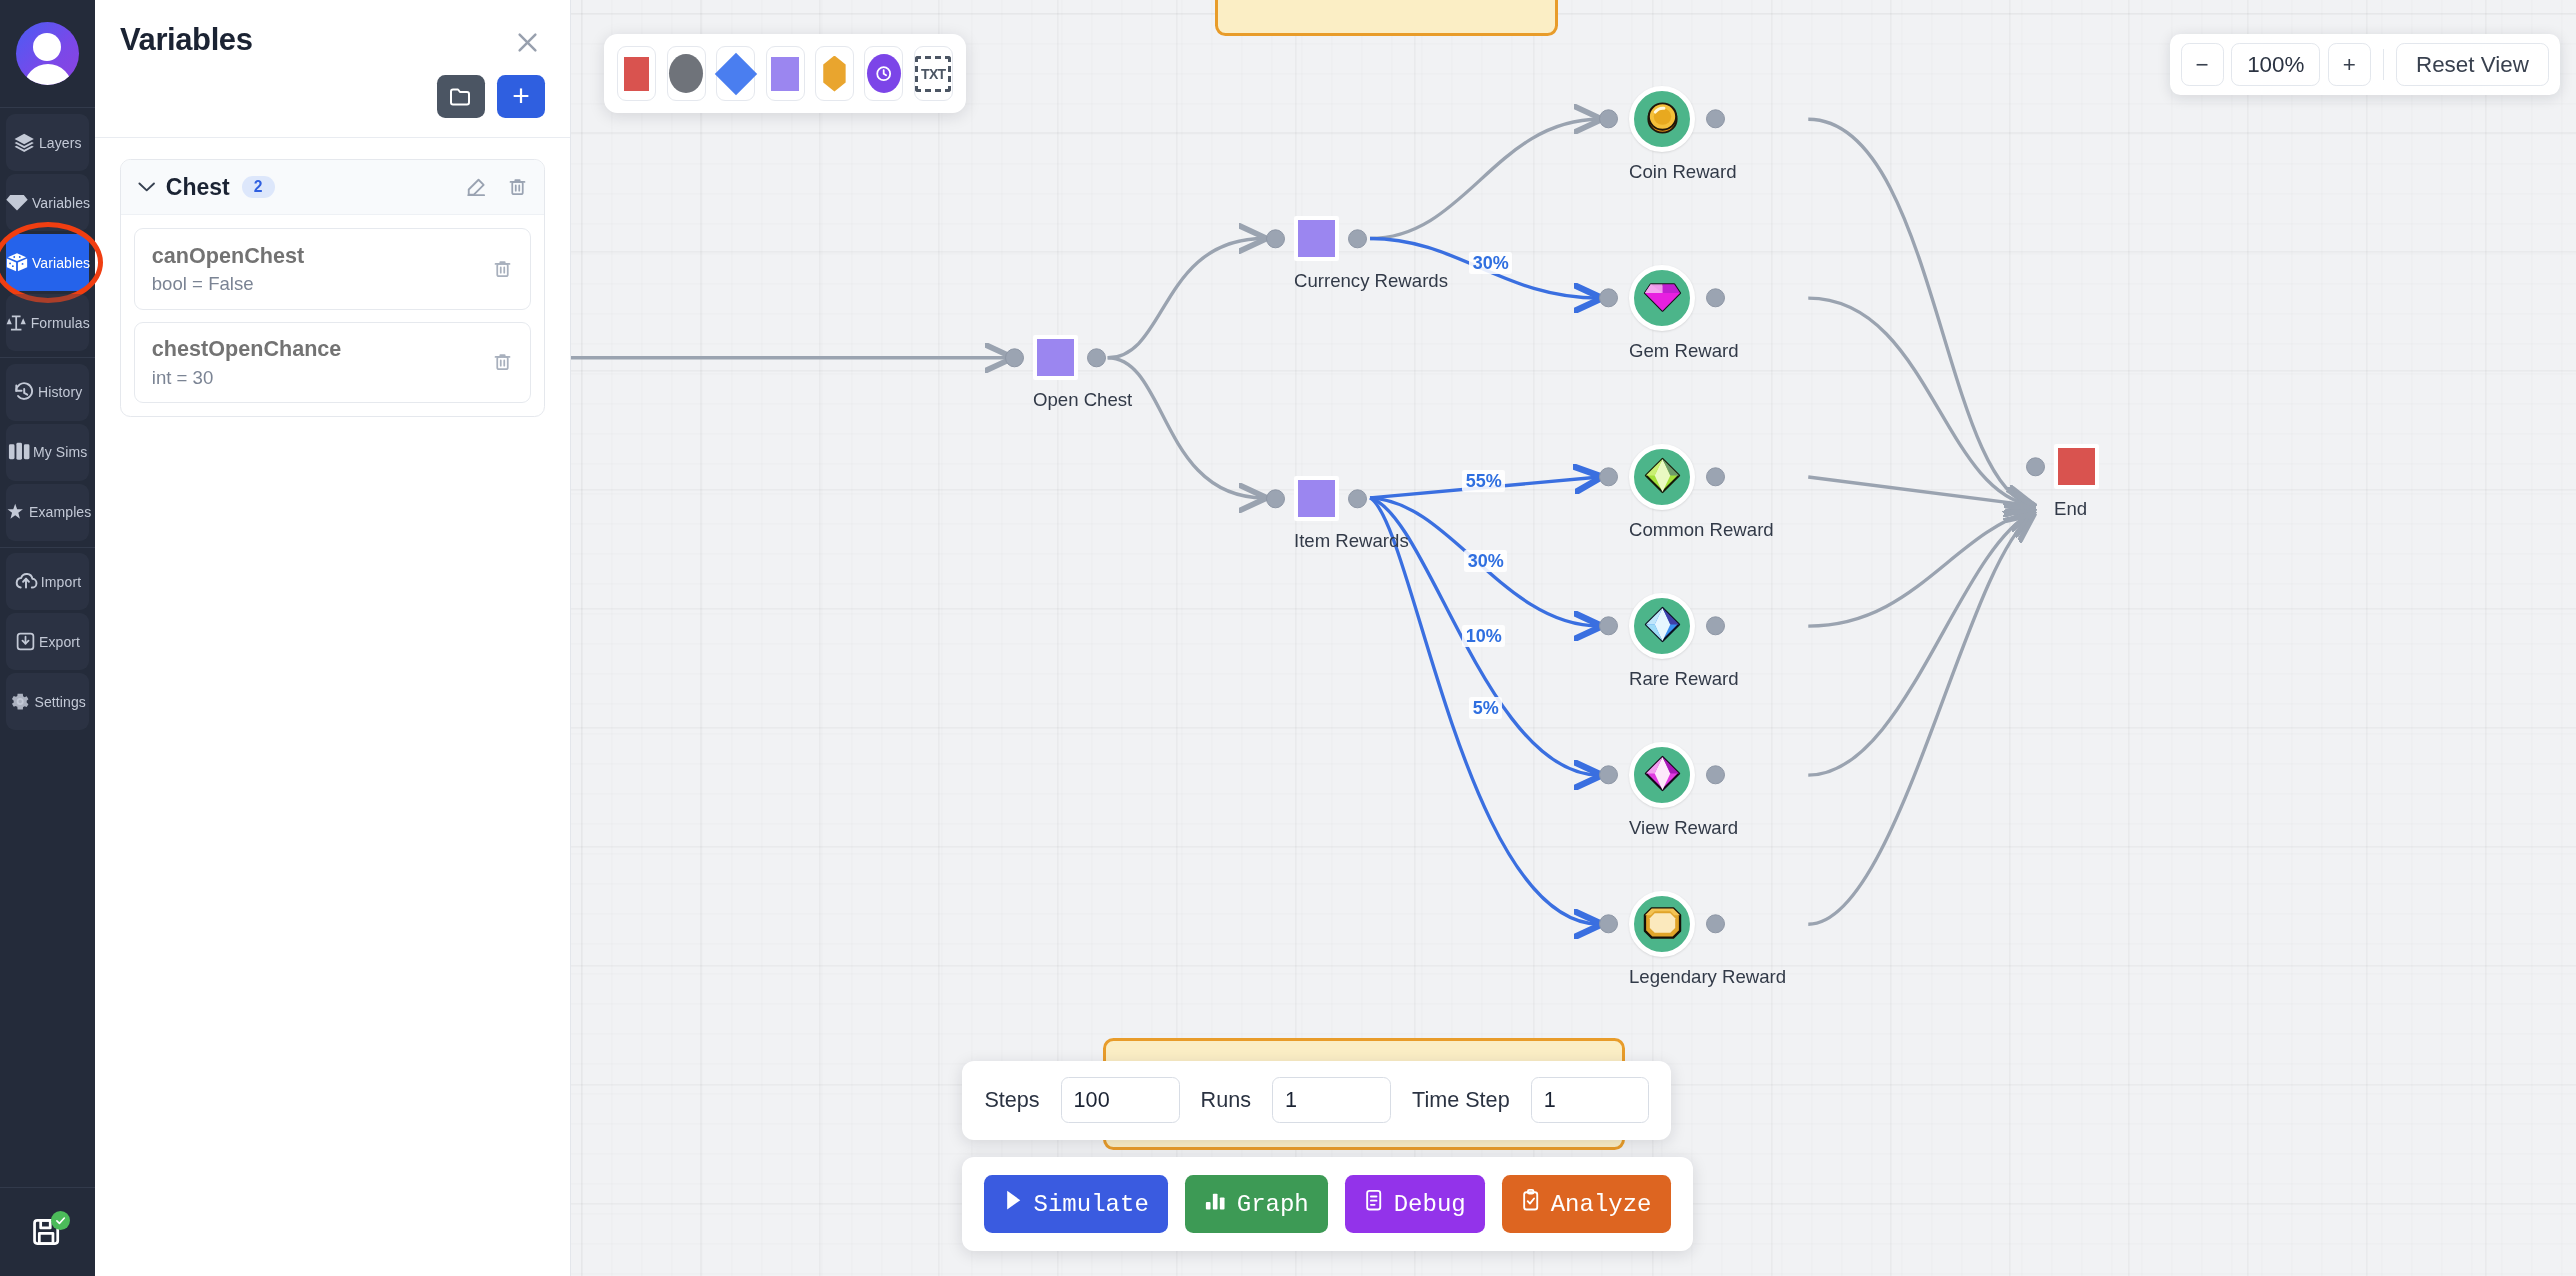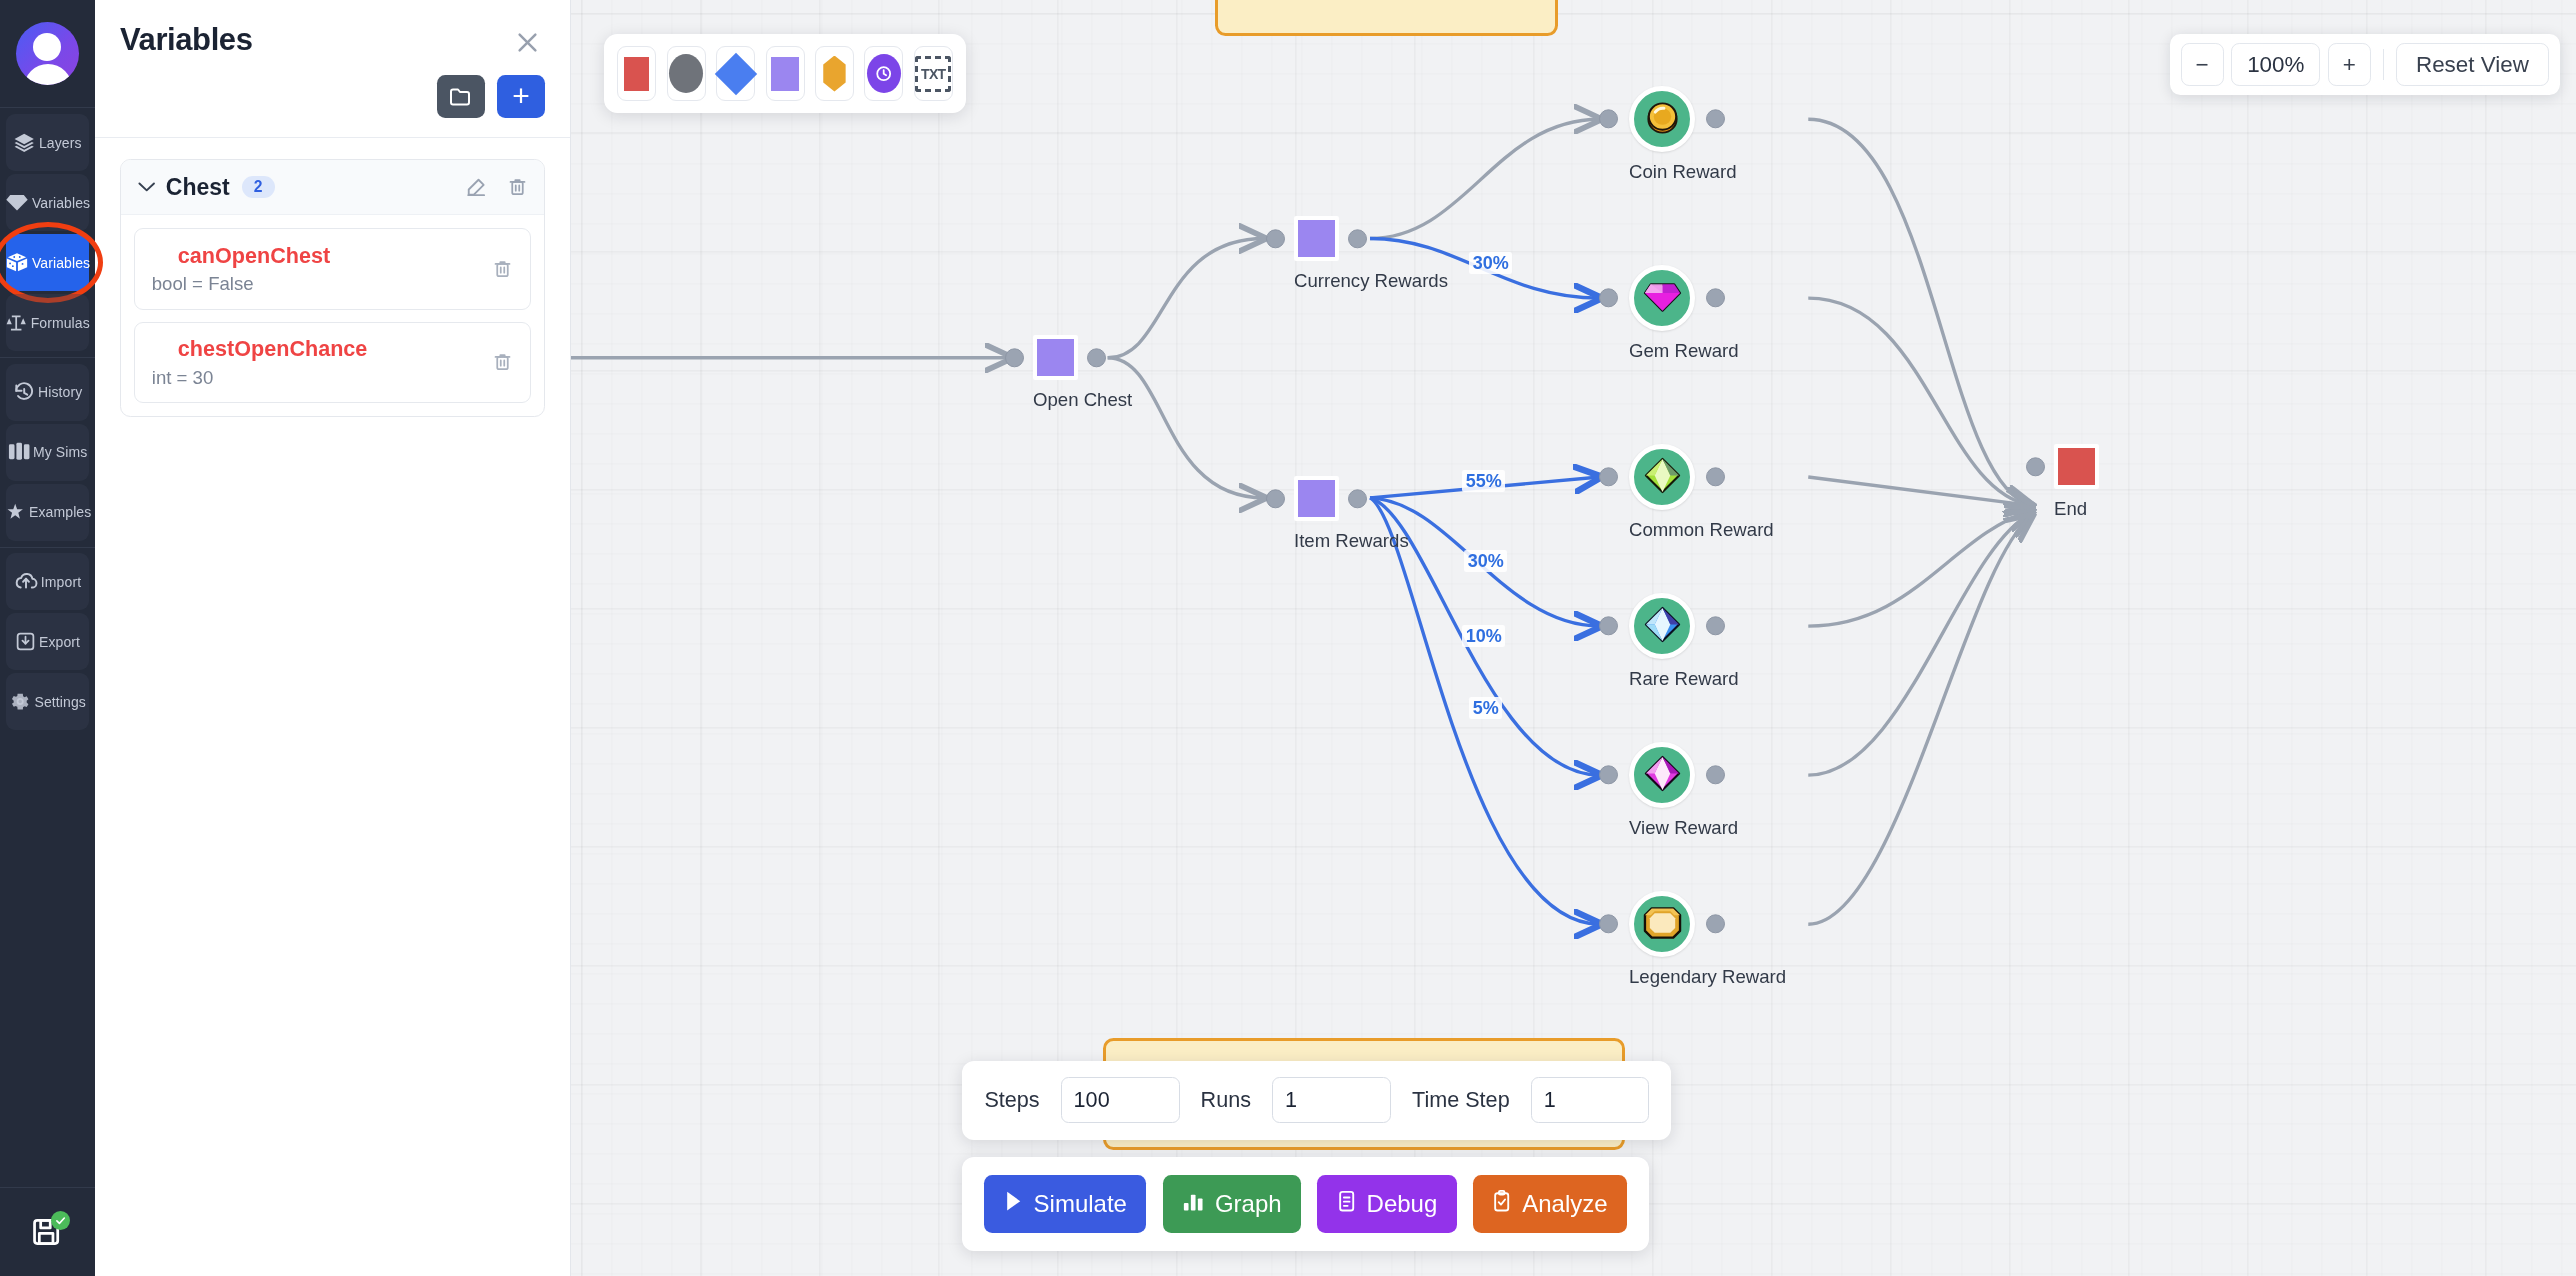--- a/index.html
+++ b/index.html
@@ -84,21 +84,21 @@
     border-radius:745px; padding:2.2px 12px; min-width:33px; text-align:center;
   }
   .grp-head-actions { margin-left:auto; display:flex; gap:19.4px; }
   .ghost-ico { color:#9aa3b2; cursor:pointer; display:flex; }
 
   .grp-items { padding: 13.4px; display:flex; flex-direction:column; gap:12px; }
   .var-card {
     border:0.7px solid #e6e9ee; border-radius:9px; padding: 13.4px 16.4px;
     display:flex; align-items:center; cursor:pointer;
   }
-  .var-name { font-size:21.6px; font-weight:700; color:#ef4444;margin-left:26px; }
+  .var-name { font-size:21.6px; font-weight:700; color:#737373; }
   .var-type { font-size:18.6px; color:#7b8494; margin-top:4.5px; }
   .var-del { margin-left:auto; color:#a8b0bd; cursor:pointer; display:flex; }
 
   
   #canvas {
     position:absolute; left:571px; top:0; right:0; bottom:0;
     background-color:#f1f2f4;
     background-image:
       linear-gradient(to right, rgba(0,0,0,.055) 0.7px, transparent 0.7px),
       linear-gradient(to bottom, rgba(0,0,0,.055) 0.7px, transparent 0.7px),
@@ -205,21 +205,21 @@
   .w-steps { width:119px; } .w-runs { width:119px; } .w-ts { width:118px; }
 
   #actionbar {
     position:absolute; left:962px; top:1157px; background:#fff; border-radius:12px;
     box-shadow:0 3px 16.4px rgba(20,25,40,.13); padding:18px 22.4px;
     display:flex; align-items:center; gap:16.4px; z-index:21;
   }
   .act {
     height:58px; border-radius:8.2px; border:none; color:#fff; font-size:24px;
     display:flex; align-items:center; gap:10.4px; padding: 0 19.4px; cursor:pointer;
-    font-family:Liberation Sans, sans-serif;
+    font-family:Liberation Mono, monospace;
   }
   .act svg { flex:none; }
 </style>
 </head>
 <body>
 
 <div id="app">
 
   <div id="rail">
     <div class="rail-avatar-wrap">

